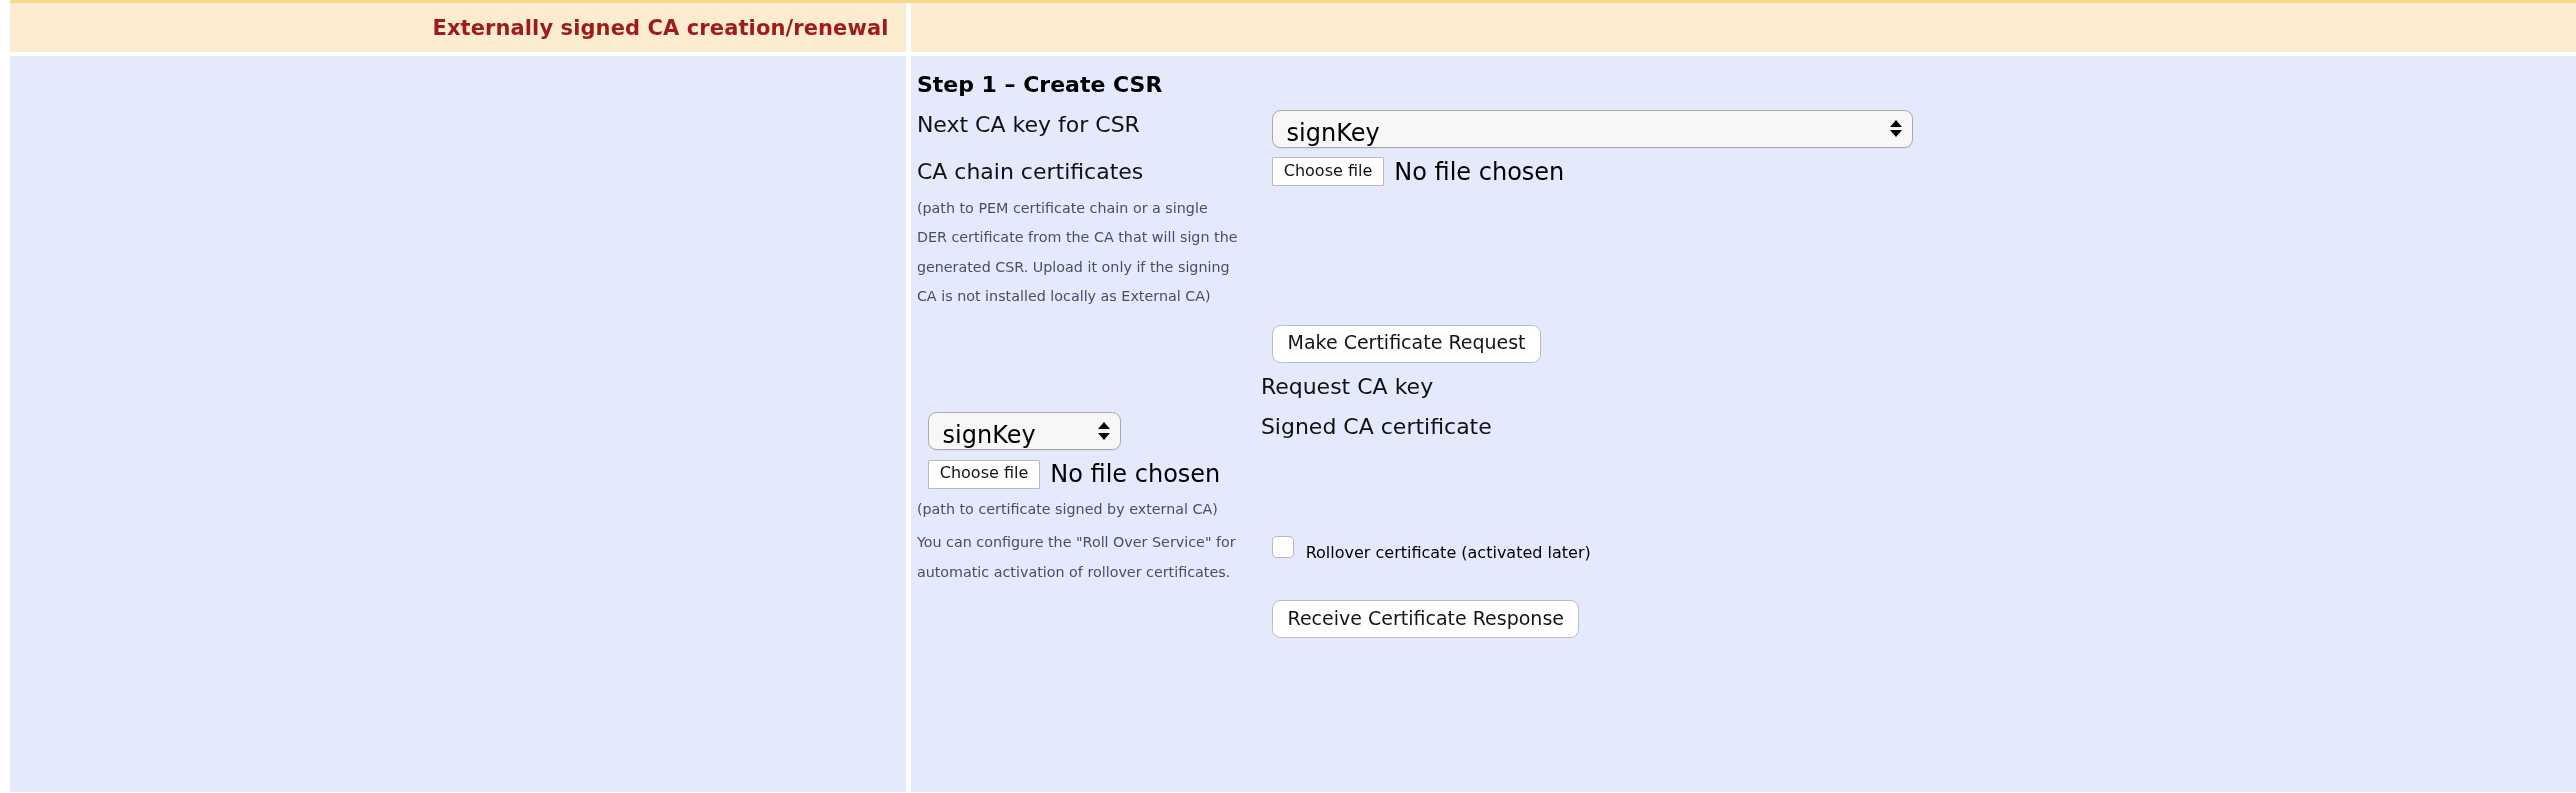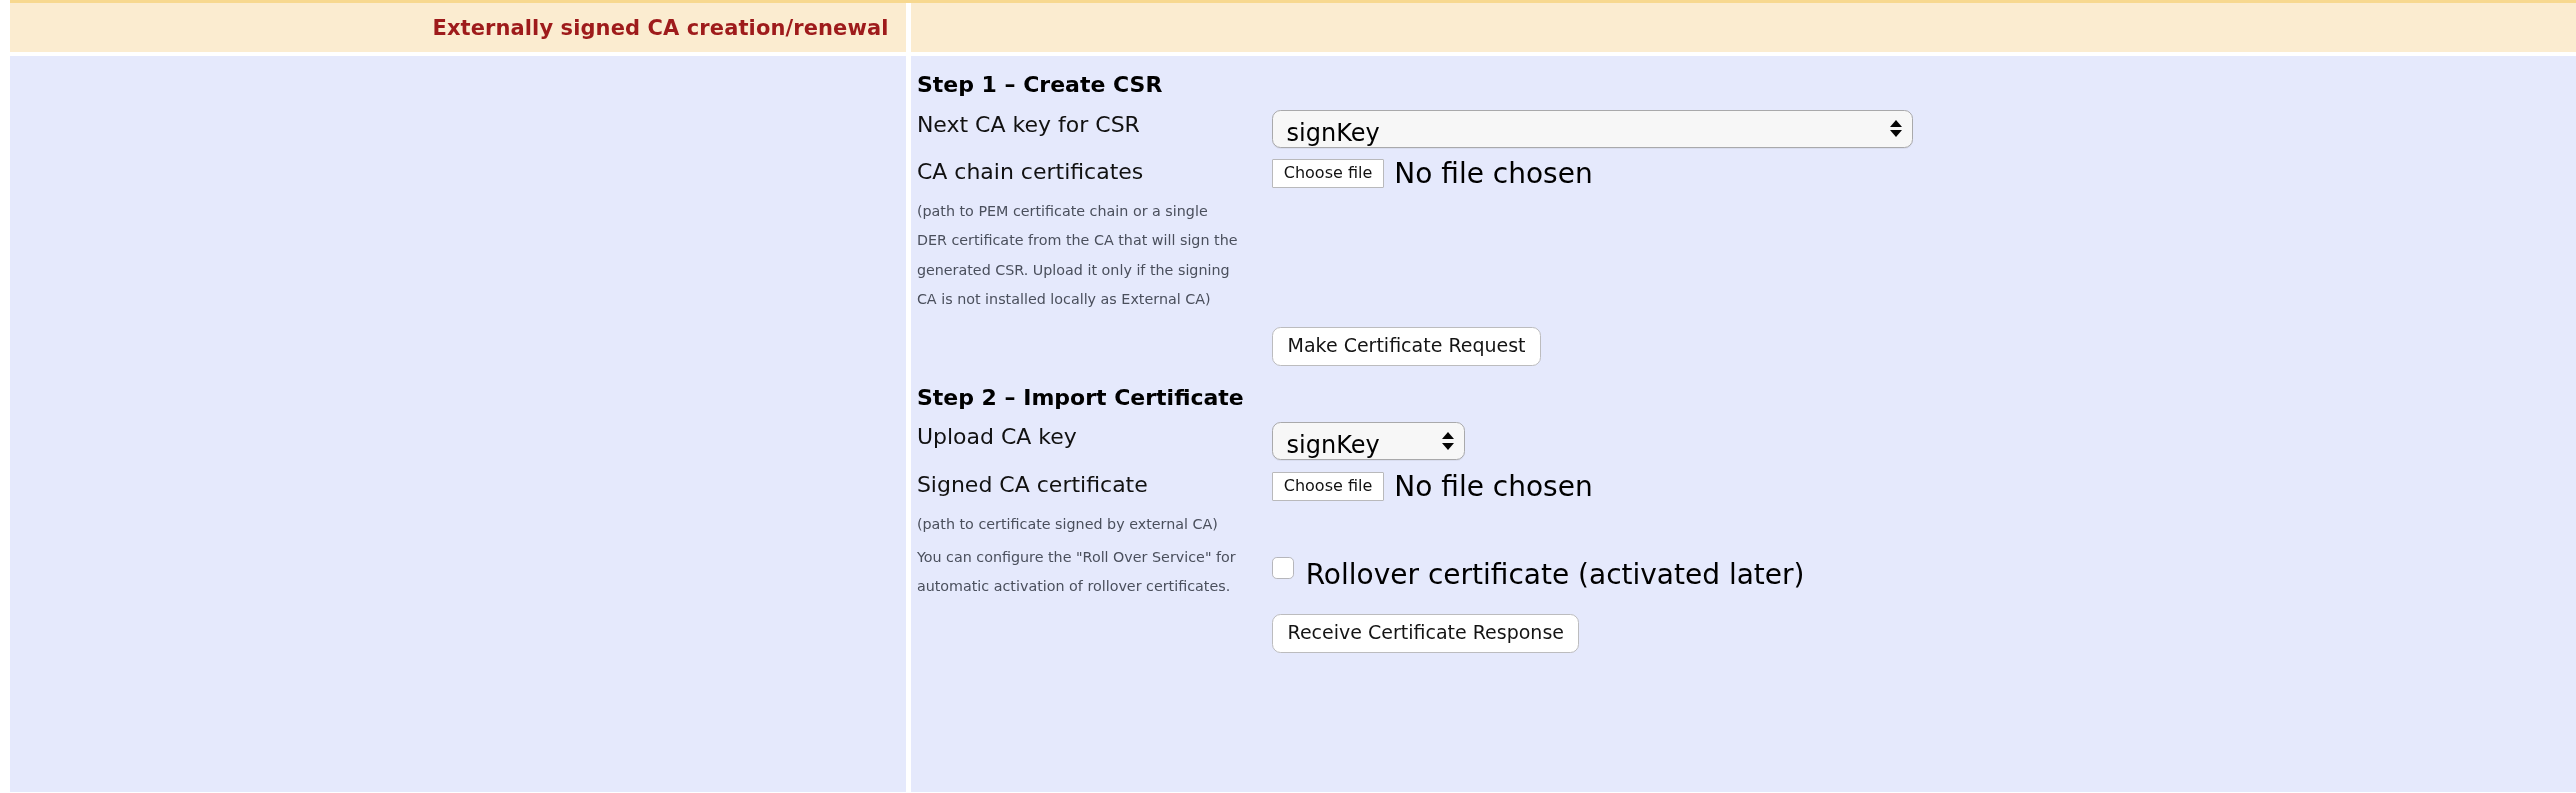--- a/index.html
+++ b/index.html
@@ -167,21 +167,21 @@
     border: 1.4px solid #b9b9bb;
     border-radius: 1px;
     font-size: 16px;
     color: #111111;
     padding: 3.8px 10.5px 4.8px 10.5px;
     font-family: "DejaVu Sans", sans-serif;
     cursor: pointer;
     line-height: 1.15;
   }
   .file-status {
-    font-size: 28px;
+    font-size: 24px;
     color: #000000;
     margin-left: 10.5px;
     white-space: nowrap;
   }
 
   
   .btn {
     background: #ffffff;
     border: 1.4px solid #bcbcbe;
     border-radius: 8.6px;
@@ -201,21 +201,21 @@
     width: 22px;
     height: 22px;
     border: 1.4px solid #b6b6bb;
     border-radius: 4.8px;
     background: #ffffff;
     display: inline-block;
     cursor: pointer;
     flex: none;
   }
   .check-label {
-    font-size: 28px;
+    font-size: 16px;
     color: #000000;
     margin-left: 11.4px;
     white-space: nowrap;
     margin-top: 12px;
   }
 </style>
 </head>
 <body>
 
 <div class="page">
@@ -259,24 +259,23 @@
         </div>
 
         <div class="hint">(path to PEM certificate chain or a single DER certificate from the CA that will sign the generated CSR. Upload it only if the signing CA is not installed locally as External CA)</div>
         <div class="spacer-cell"></div>
 
         <div class="spacer-cell"></div>
         <div class="field-cell btn-cell">
           <button class="btn">Make Certificate Request</button>
         </div>
 
-        <div class="step-head">Step 2 – Import Certificate</div>
-        <div class="spacer-cell"></div>
-
-        <div class="label-cell">Upload CA key</div>
+        <div class="spacer-cell"></div>
+
+        <div class="label-cell">Request CA key</div>
         <div class="field-cell">
           <div class="sel narrow">
             <span class="sel-value">signKey</span>
             <span class="sel-arrows">
               <span class="up"></span>
               <span class="down"></span>
             </span>
           </div>
         </div>
 

